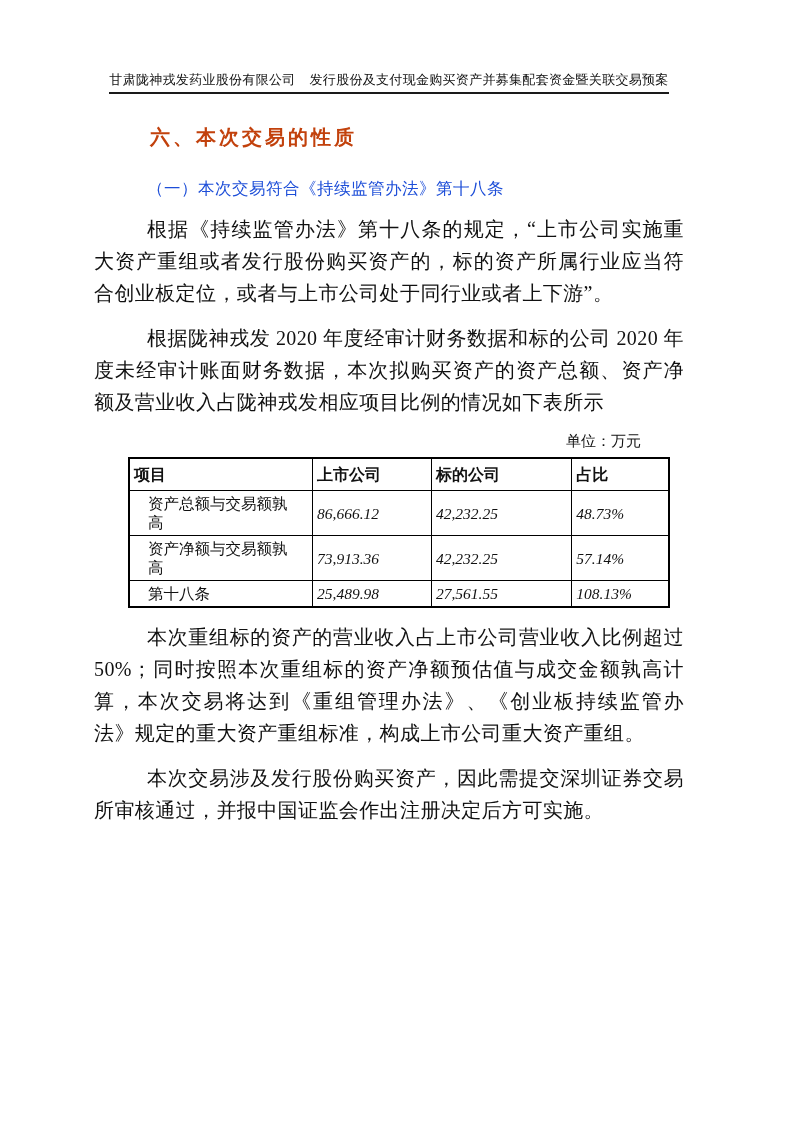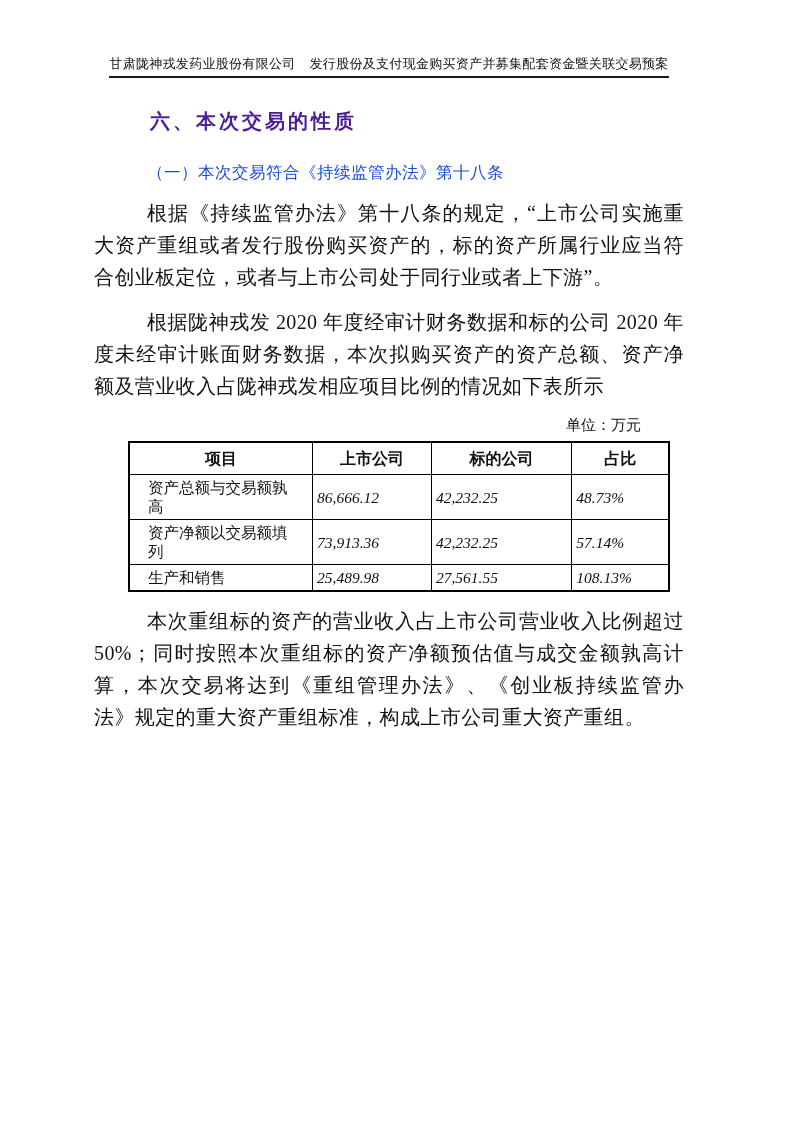--- a/index.html
+++ b/index.html
@@ -1,20 +1,20 @@
 <!DOCTYPE html>
 <html><head>
 <meta charset="utf-8">
 <style>
   html,body { margin:0; padding:0; background:#ffffff; }
   .page {
     position: relative;
     width: 793px;
     height: 841px;
-    margin: 0 auto;
+    margin: 16px auto;
     background: #ffffff;
     color: #111;
     font-family: "Liberation Serif", "DejaVu Serif", serif;
     overflow: hidden;
   }
   .doc-header {
     padding: 54px 109px 0 94px;
     text-align: center;
   }
   .doc-header-inner {
@@ -27,21 +27,21 @@
   }
   .doc-header-inner .hdr-right { margin-left: 14px; }
   .doc-main { padding: 0 109px 0 94px; }
   h1.doc-title {
     margin: 30px 0 0 0;
     text-indent: 56px;
     font-family: "Liberation Sans", "DejaVu Sans", sans-serif;
     font-weight: bold;
     font-size: 20px;
     letter-spacing: 3px;
-    color: #4c1d95;
+    color: #c2410c;
   }
   h2.sub-heading {
     margin: 27px 0 0 0;
     text-indent: 53px;
     font-size: 16.5px;
     font-weight: normal;
     letter-spacing: 0.5px;
     color: #1d4ed8;
   }
   p.body-para {
@@ -64,22 +64,22 @@
     border: 2px solid #000;
     table-layout: fixed;
   }
   table.fin-table th, table.fin-table td {
     border: 1px solid #000;
     font-size: 15.5px;
     line-height: 19px;
   }
   table.fin-table th {
     font-weight: bold;
-    text-align: center;
-    padding: 6px 16px;
+    text-align: left;
+    padding: 6px 4px;
     font-size: 16px;
   }
   table.fin-table td.cell-label {
     text-align: left;
     padding: 3px 20px 3px 18px;
   }
   table.fin-table td.cell-num {
     padding: 3px 14px 3px 4px;
     font-style: italic;
   }
@@ -142,37 +142,38 @@
         </tr>
       </thead>
       <tbody>
         <tr>
           <td class="cell-label">资产总额与交易额孰高</td>
           <td class="cell-num">86,666.12</td>
           <td class="cell-num">42,232.25</td>
           <td class="cell-num">48.73%</td>
         </tr>
         <tr>
-          <td class="cell-label">资产净额以交易额填列</td>
+          <td class="cell-label">资产净额与交易额孰高</td>
           <td class="cell-num">73,913.36</td>
           <td class="cell-num">42,232.25</td>
           <td class="cell-num">57.14%</td>
         </tr>
         <tr>
-          <td class="cell-label">生产和销售</td>
+          <td class="cell-label">第十八条</td>
           <td class="cell-num">25,489.98</td>
           <td class="cell-num">27,561.55</td>
           <td class="cell-num">108.13%</td>
         </tr>
       </tbody>
     </table>
 
 
     <p class="body-para">本次重组标的资产的营业收入占上市公司营业收入比例超过 50%；同时按照本次重组标的资产净额预估值与成交金额孰高计算，本次交易将达到《重组管理办法》、《创业板持续监管办法》规定的重大资产重组标准，构成上市公司重大资产重组。</p>
 
+    <p class="body-para">本次交易涉及发行股份购买资产，因此需提交深圳证券交易所审核通过，并报中国证监会作出注册决定后方可实施。</p>
 
   </div>
 
   <div class="doc-footer">
     <span>42</span>
   </div>
 
 </div>
 
 </body></html>

